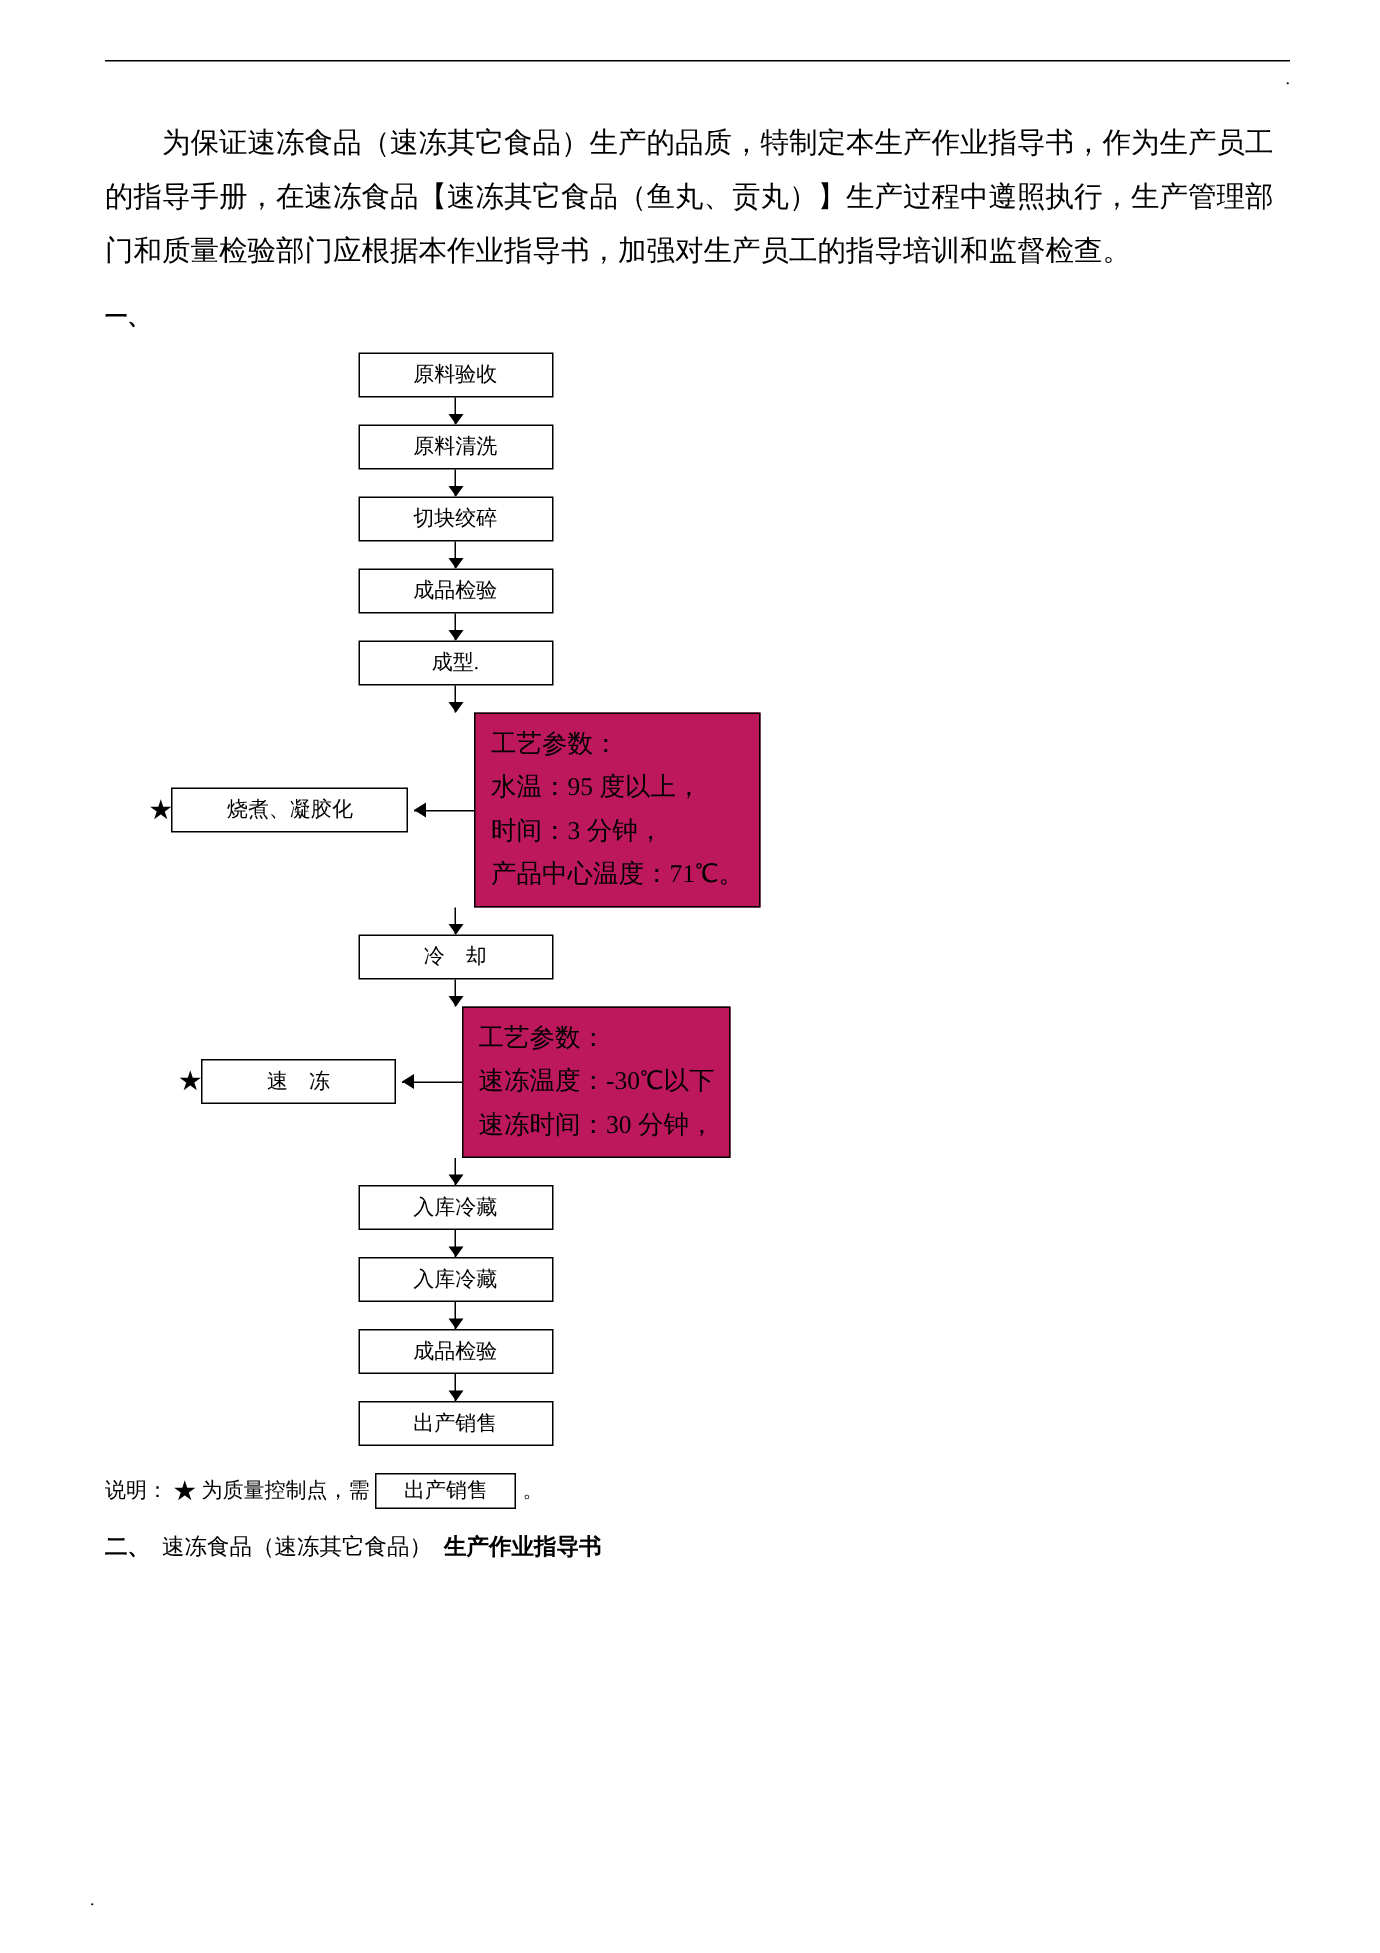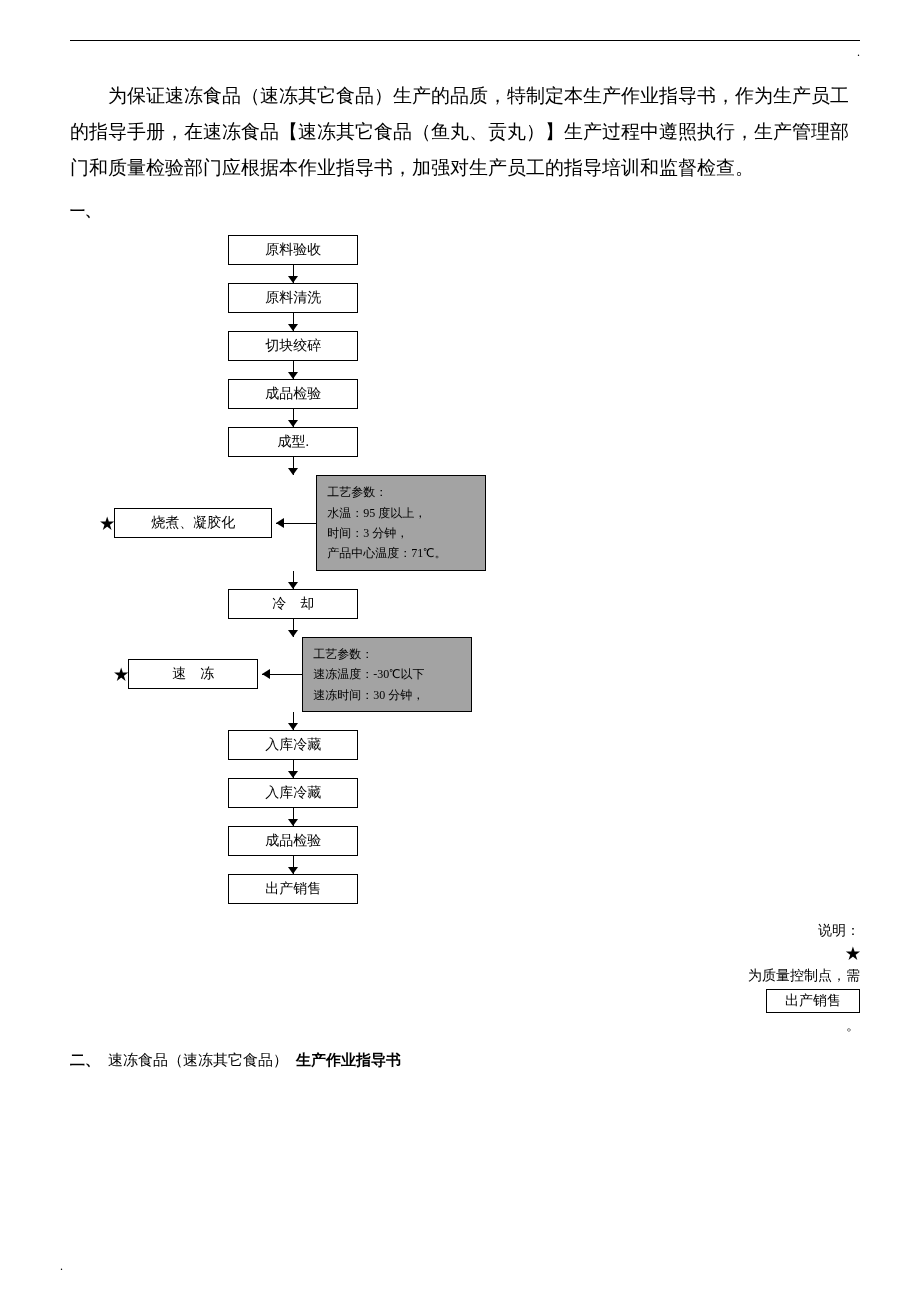--- a/index.html
+++ b/index.html
@@ -75,33 +75,32 @@
       bottom: 0;
       left: 50%;
       transform: translateX(-50%);
       border-left: 5px solid transparent;
       border-right: 5px solid transparent;
       border-top: 7px solid #000;
     }
     .param-box {
       border: 1px solid #000;
       padding: 6px 10px;
-      font-size: 12px;
+      font-size: 17px;
       line-height: 1.7;
       min-width: 170px;
-      background: #a3a3a3;
+      background: #be185d;
       margin-left: 0;
     }
     .note-section {
       margin-top: 18px;
       font-size: 14px;
       display: flex;
-      align-items: flex-end;
+      align-items: center;
       gap: 4px;
-      flex-direction: column;
     }
     .section-title2 {
       font-size: 15px;
       margin-top: 10px;
       display: flex;
       align-items: baseline;
       gap: 8px;
     }
     .bottom-dot {
       position: absolute;

